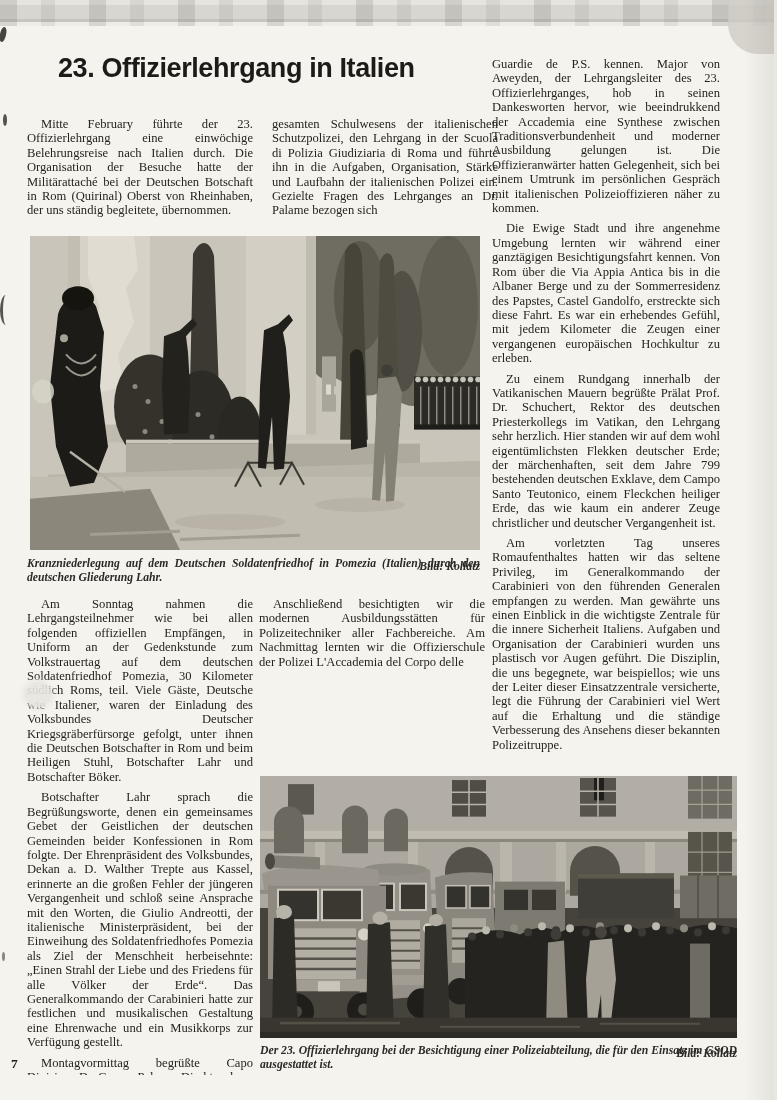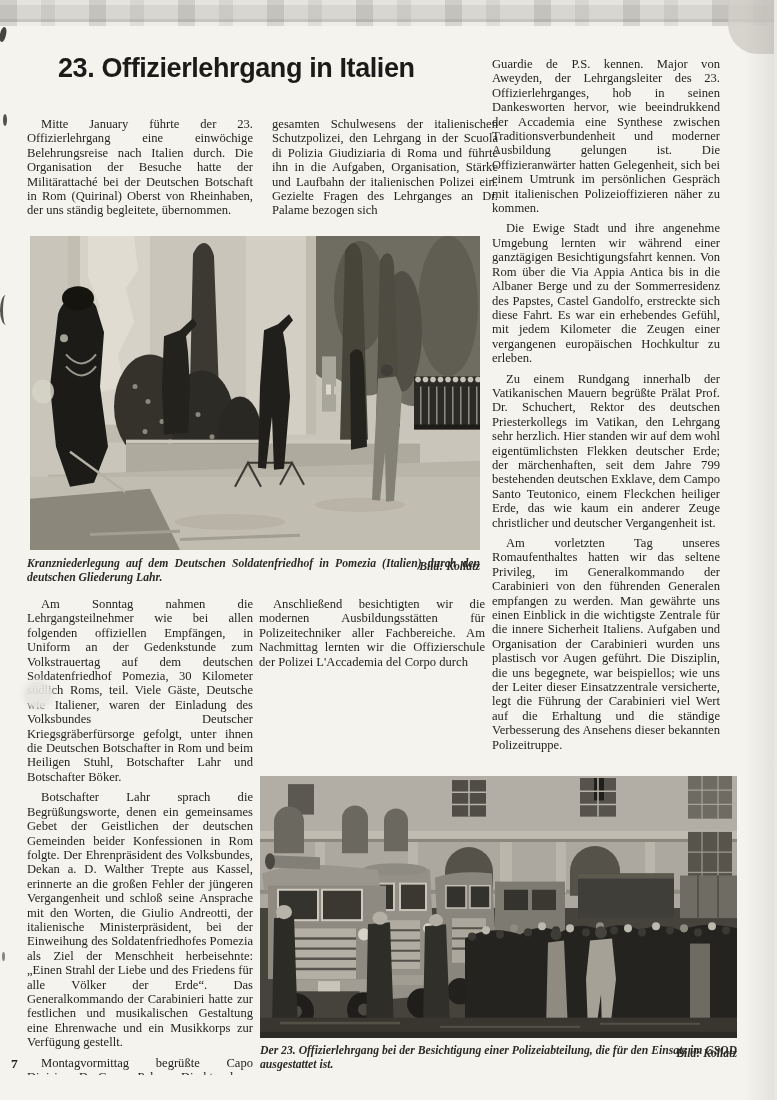--- a/index.html
+++ b/index.html
@@ -58,21 +58,21 @@
   <div class="corner-blob"></div>
   <div class="right-band"></div>
   <div class="edge-mark1"></div>
   <div class="edge-mark2"></div>
   <div class="edge-mark3"></div>
   <div class="edge-mark4"></div>
 
   <h1 class="title">23. Offizierlehrgang in Italien</h1>
 
   <div class="col" id="col1-top">
-    <p class="para indent">Mitte January führte der 23. Offizierlehrgang eine einwöchige Belehrungsreise nach Italien durch. Die Organisation der Besuche hatte der Militärattaché bei der Deutschen Botschaft in Rom (Quirinal) Oberst von Rheinhaben, der uns ständig begleitete, übernommen.</p>
+    <p class="para indent">Mitte February führte der 23. Offizierlehrgang eine einwöchige Belehrungsreise nach Italien durch. Die Organisation der Besuche hatte der Militärattaché bei der Deutschen Botschaft in Rom (Quirinal) Oberst von Rheinhaben, der uns ständig begleitete, übernommen.</p>
   </div>
 
   <div class="col" id="col2-top">
     <p class="para">gesamten Schulwesens der italienischen Schutzpolizei, den Lehrgang in der Scuola di Polizia Giudiziaria di Roma und führte ihn in die Aufgaben, Organisation, Stärke und Laufbahn der italienischen Polizei ein. Gezielte Fragen des Lehrganges an Dr. Palame bezogen sich</p>
   </div>
 
   <div class="col" id="col3">
     <p class="para">Guardie de P.S. kennen. Major von Aweyden, der Lehrgangsleiter des 23. Offizierlehrganges, hob in seinen Dankesworten hervor, wie beeindrukkend der Accademia eine Synthese zwischen Traditionsverbundenheit und moderner Ausbildung gelungen ist. Die Offizieranwärter hatten Gelegenheit, sich bei einem Umtrunk im persönlichen Gespräch mit italienischen Polizeioffizieren näher zu kommen.</p>
     <p class="para indent">Die Ewige Stadt und ihre angenehme Umgebung lernten wir während einer ganztägigen Besichtigungsfahrt kennen. Von Rom über die Via Appia Antica bis in die Albaner Berge und zu der Sommerresidenz des Papstes, Castel Gandolfo, erstreckte sich diese Fahrt. Es war ein erhebendes Gefühl, mit jedem Kilometer die Zeugen einer vergangenen europäischen Hochkultur zu erleben.</p>
     <p class="para indent">Zu einem Rundgang innerhalb der Vatikanischen Mauern begrüßte Prälat Prof. Dr. Schuchert, Rektor des deutschen Priesterkollegs im Vatikan, den Lehrgang sehr herzlich. Hier standen wir auf dem wohl eigentümlichsten Flekken deutscher Erde; der märchenhaften, seit dem Jahre 799 bestehenden deutschen Exklave, dem Campo Santo Teutonico, einem Fleckchen heiliger Erde, das wie kaum ein anderer Zeuge christlicher und deutscher Vergangenheit ist.</p>
@@ -177,21 +177,21 @@
   </div>
 
   <div class="col" id="col1-bottom">
     <p class="para indent">Am Sonntag nahmen die Lehrgangsteilnehmer wie bei allen folgenden offiziellen Empfängen, in Uniform an der Gedenkstunde zum Volkstrauertag auf dem deutschen Soldatenfriedhof Pomezia, 30 Kilometer südlich Roms, teil. Viele Gäste, Deutsche wie Italiener, waren der Einladung des Volksbundes Deutscher Kriegsgräberfürsorge gefolgt, unter ihnen die Deutschen Botschafter in Rom und beim Heiligen Stuhl, Botschafter Lahr und Botschafter Böker.</p>
     <p class="para indent">Botschafter Lahr sprach die Begrüßungsworte, denen ein gemeinsames Gebet der Geistlichen der deutschen Gemeinden beider Konfessionen in Rom folgte. Der Ehrenpräsident des Volksbundes, Dekan a. D. Walther Trepte aus Kassel, erinnerte an die großen Fehler der jüngeren Vergangenheit und schloß seine Ansprache mit den Worten, die Giulio Andreotti, der italienische Ministerpräsident, bei der Einweihung des Soldatenfriedhofes Pomezia als Ziel der Menschheit herbeisehnte: „Einen Strahl der Liebe und des Friedens für alle Völker der Erde“. Das Generalkommando der Carabinieri hatte zur festlichen und musikalischen Gestaltung eine Ehrenwache und ein Musikkorps zur Verfügung gestellt.</p>
     <p class="para indent">Montagvormittag begrüßte Capo Divisione Dr. Gomez Palame, Direktor des</p>
   </div>
   <div class="blob"></div>
 
   <div class="col" id="col2-bottom">
-    <p class="para indent">Anschließend besichtigten wir die modernen Ausbildungsstätten für Polizeitechniker aller Fachbereiche. Am Nachmittag lernten wir die Offizierschule der Polizei L'Accademia del Corpo durch</p>
+    <p class="para indent">Anschließend besichtigten wir die modernen Ausbildungsstätten für Polizeitechniker aller Fachbereiche. Am Nachmittag lernten wir die Offizierschule der Polizei L'Accademia del Corpo delle</p>
   </div>
 
   <svg id="photo2" class="photo" viewBox="0 0 477 258" preserveAspectRatio="none">
     <rect width="477" height="258" fill="#aca89f"></rect>
     <g>
       <rect x="0" y="0" width="477" height="56" fill="#b2aea5"></rect>
       <rect x="0" y="54" width="477" height="8" fill="#c0bcb1"></rect>
       <rect x="0" y="62" width="477" height="3" fill="#8a877d"></rect>
       <rect x="0" y="112" width="477" height="4" fill="#8f8c82"></rect>
       <g fill="#bab6ac">

